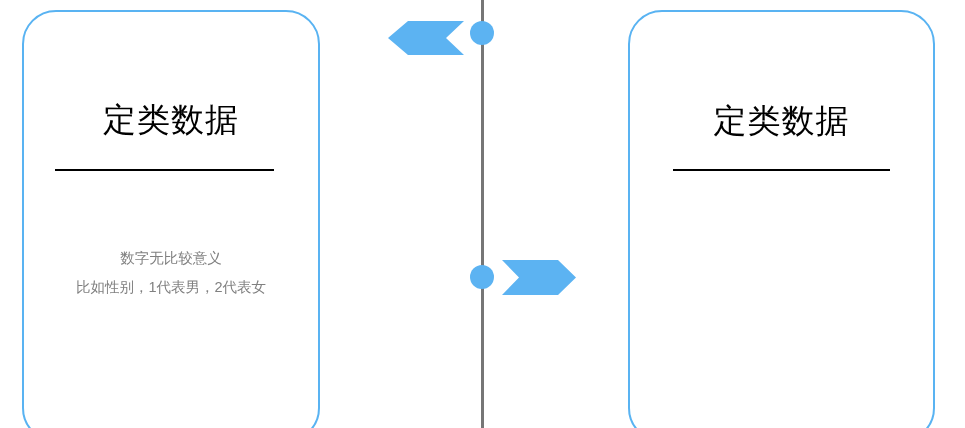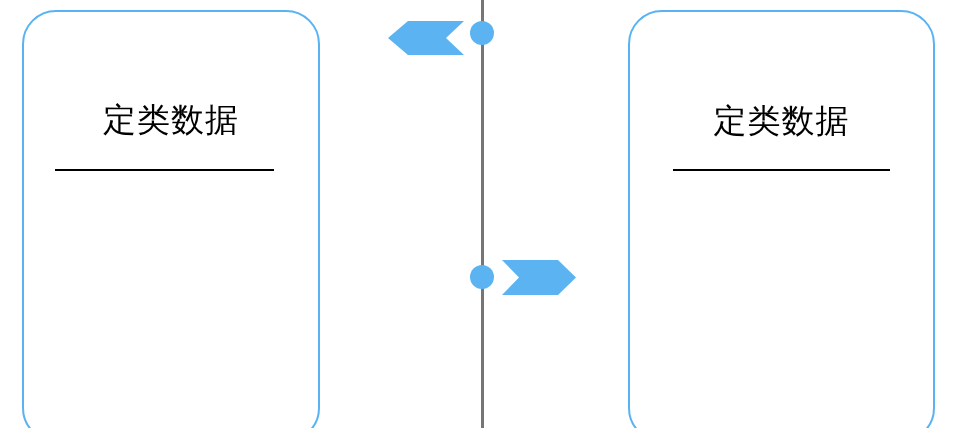--- a/index.html
+++ b/index.html
@@ -109,20 +109,24 @@
 
 </style>
 </head>
 <body>
 
 <div id="stage">
 
   <div class="card" id="card-left">
     <div class="card-title">定类数据</div>
     <div class="card-rule"></div>
+    <div class="card-body">
+      <span class="line">数字无比较意义</span>
+      <span class="line">比如性别，1代表男，2代表女</span>
+    </div>
   </div>
 
   <div class="card" id="card-right">
     <div class="card-title">定类数据</div>
     <div class="card-rule"></div>
   </div>
 
   <div id="spine"></div>
 
   <svg class="chevron" id="chevron-left" viewBox="0 0 76 36">

